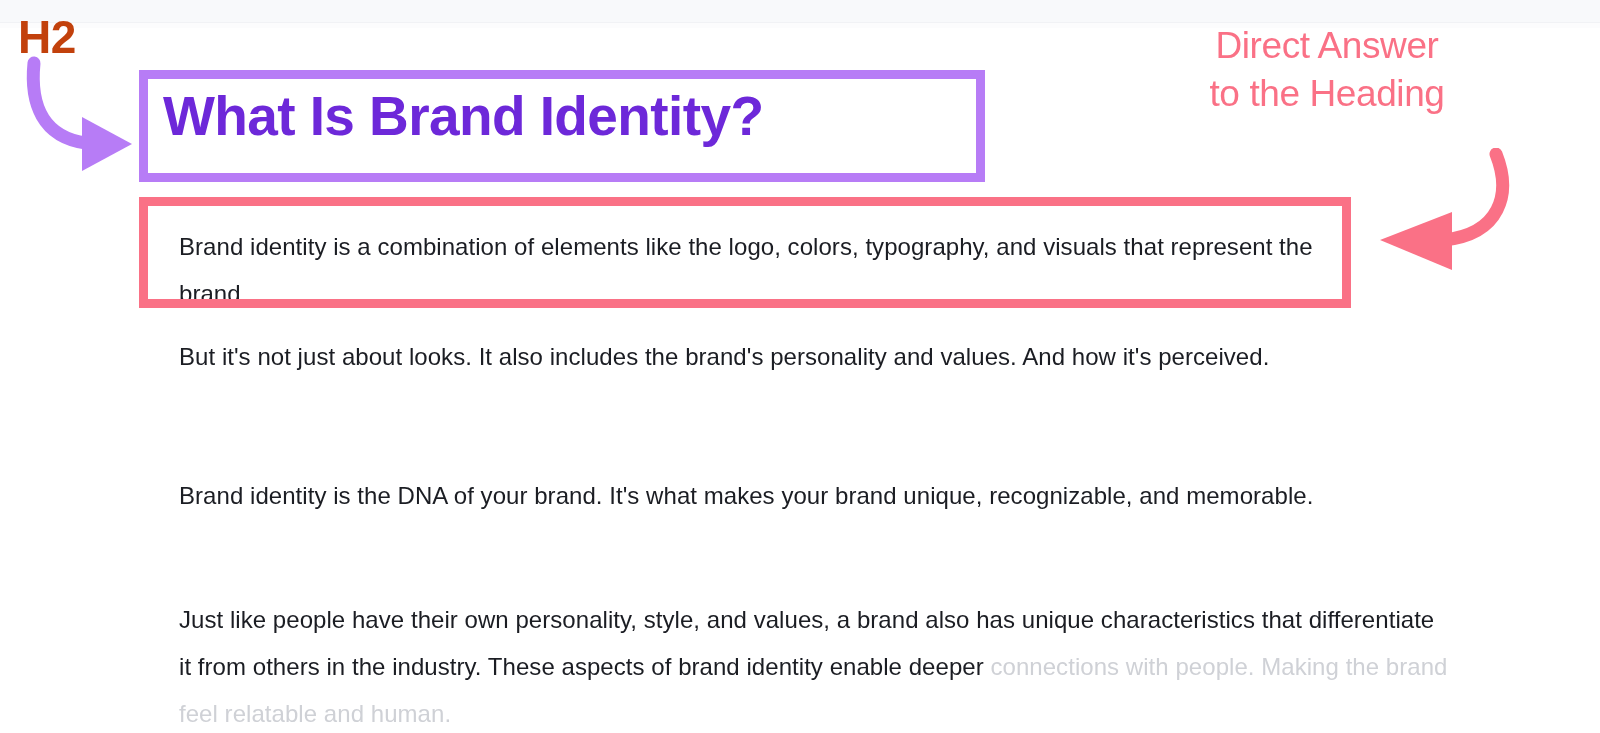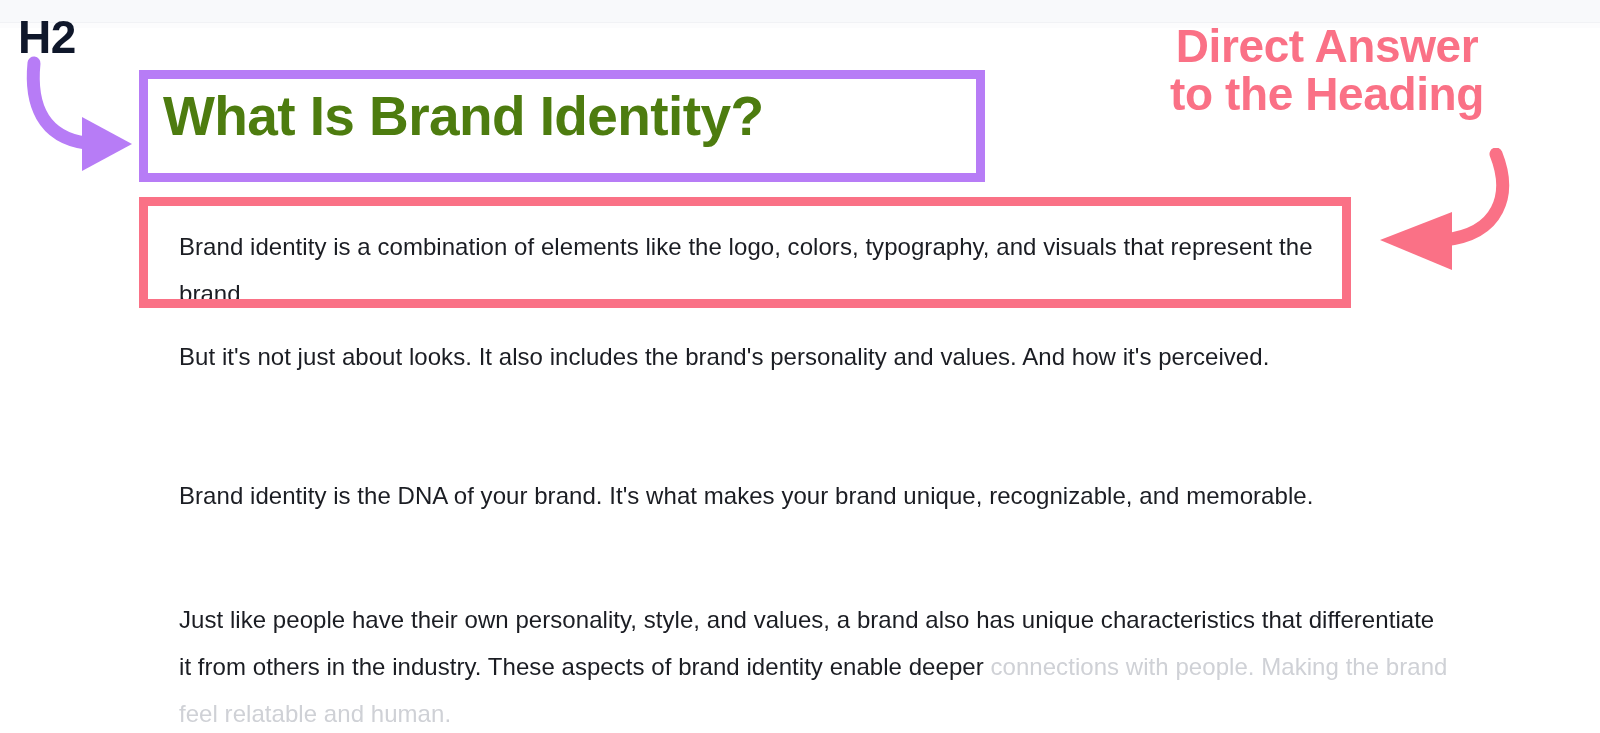--- a/index.html
+++ b/index.html
@@ -49,21 +49,21 @@
 
   .h2-heading {
     position: absolute;
     left: 0px;
     top: 83px;
     margin: 0;
     font-size: 55px;
     line-height: 66px;
     font-weight: 700;
     letter-spacing: -0.6px;
-    color: #4d7c0f;
+    color: #6d28d9;
     white-space: nowrap;
   }
 
   .para {
     position: absolute;
     left: 0;
     margin: 16px;
     font-size: 24px;
     line-height: 47px;
     font-weight: 400;
@@ -91,21 +91,21 @@
     pointer-events: none;
   }
 
   .label-h2 {
     position: absolute;
     left: 18px;
     top: 14px;
     font-size: 46px;
     line-height: 46px;
     font-weight: 700;
-    color: #0f172a;
+    color: #c2410c;
     letter-spacing: -0.5px;
   }
 
   .arrow-purple {
     position: absolute;
     left: 20px;
     top: 55px;
     width: 130px;
     height: 130px;
     pointer-events: none;
@@ -122,23 +122,23 @@
     box-sizing: border-box;
     pointer-events: none;
   }
 
   .label-pink {
     position: absolute;
     left: 1112px;
     top: 22px;
     width: 430px;
     text-align: center;
-    font-size: 46px;
+    font-size: 37px;
     line-height: 48px;
-    font-weight: 700;
+    font-weight: 400;
     color: #fa7186;
     letter-spacing: -0.4px;
   }
   .label-pink .l2 { display: block; }
 
   .arrow-pink {
     position: absolute;
     left: 1340px;
     top: 148px;
     width: 262px;

